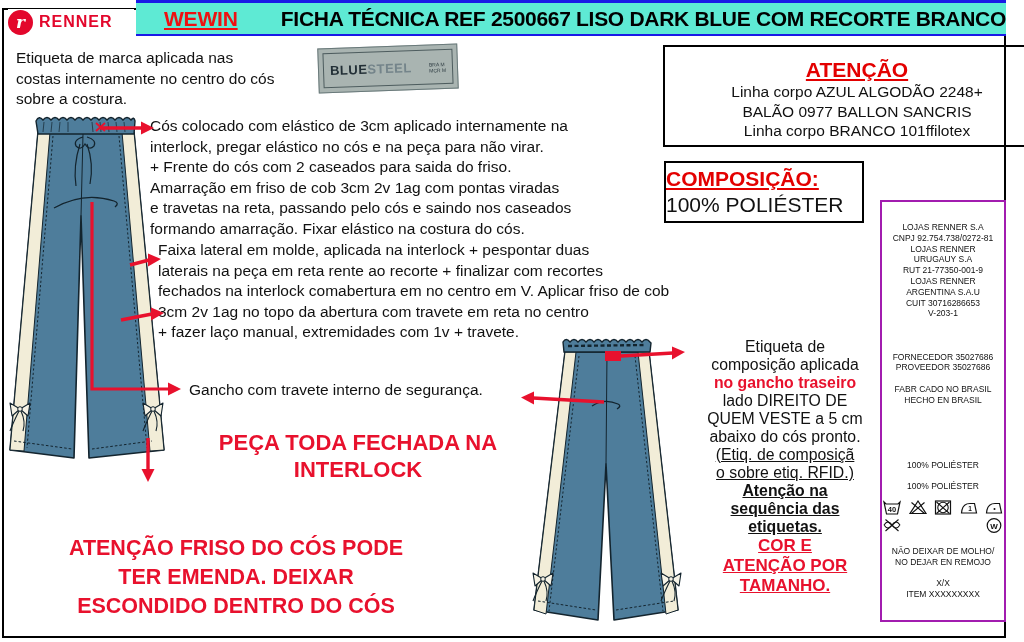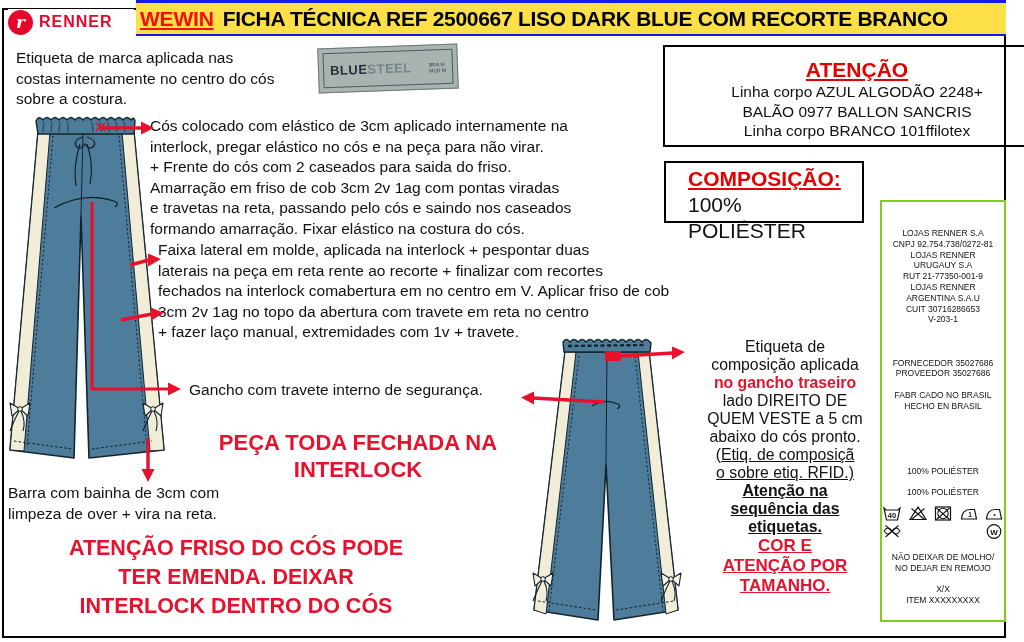--- a/index.html
+++ b/index.html
@@ -1,56 +1,56 @@
 <!DOCTYPE html>
 <html><head>
 <meta charset="utf-8">
 <style>
   html,body{margin:0;padding:0;background:#fff;font-family:"Liberation Sans",sans-serif;}
   .page{position:relative;width:1024px;height:642px;background:#fff;overflow:hidden;}
   .abs{position:absolute;}
   .frame{left:2px;top:8px;width:1004px;height:630px;border:2px solid #000;box-sizing:border-box;}
   
-  .titlebar{left:136px;top:0;width:870px;height:36px;background:#fde047;border-top:3px solid #1a1ae6;border-bottom:2px solid #1a1ae6;box-sizing:border-box;display:flex;align-items:center;padding-left:4px;white-space:nowrap;overflow:hidden;}
+  .titlebar{left:136px;top:0;width:870px;height:36px;background:#5eead4;border-top:3px solid #1a1ae6;border-bottom:2px solid #1a1ae6;box-sizing:border-box;display:flex;align-items:center;padding-left:28px;white-space:nowrap;overflow:hidden;justify-content:space-between;}
   .wewin{color:#ee1111;font-weight:bold;text-decoration:underline;font-size:21px;margin-right:9px;letter-spacing:-0.2px;}
   .ptitle{color:#000;font-weight:bold;font-size:21px;letter-spacing:-0.3px;}
   .logo{left:8px;top:9px;width:126px;height:26px;display:flex;align-items:center;gap:6px;background:#fff;}
   .logo-circle{width:25px;height:25px;background:#e3072c;border-radius:50%;color:#fff;font-family:"DejaVu Serif",serif;font-style:italic;font-weight:bold;font-size:17px;display:flex;align-items:center;justify-content:center;flex:0 0 auto;}
   .brand-text{color:#e3072c;font-size:16px;font-weight:600;letter-spacing:1px;}
   
   .note{font-size:15.5px;line-height:20.5px;white-space:pre-line;color:#111;}
   #note-brand{left:2px;top:48px;width:308px;margin-left:14px;}
   #note-cos{left:150px;top:116px;width:540px;}
   #note-faixa{left:158px;top:240px;width:565px;}
   #note-gancho{left:189px;top:380px;width:340px;white-space:nowrap;}
   #warn-interlock{left:178px;top:417px;width:360px;text-align:center;color:#e8112d;font-weight:bold;font-size:22px;line-height:27px;white-space:pre-line;margin-top:12px;}
   #note-barra{left:8px;top:483px;width:250px;}
   #warn-friso{left:36px;top:534px;width:400px;text-align:center;color:#e8112d;font-weight:bold;font-size:21.5px;line-height:29px;white-space:pre-line;}
   
   #attention-box{left:663px;top:45px;width:388px;height:102px;border:2px solid #000;box-sizing:border-box;text-align:center;padding-top:10px;}
   .attn-title{color:#e30000;font-weight:bold;font-size:21px;text-decoration:underline;line-height:25px;}
   .attn-line{font-size:15.5px;line-height:19.5px;color:#111;}
   
-  #composition-box{left:664px;top:161px;width:200px;height:62px;border:2px solid #000;box-sizing:border-box;padding:3px 22px;}
+  #composition-box{left:664px;top:161px;width:200px;height:62px;border:2px solid #000;box-sizing:border-box;padding:3px 0;}
   .comp-title{color:#e30000;font-weight:bold;font-size:21px;text-decoration:underline;line-height:26px;}
   .comp-value{font-size:21px;color:#111;line-height:26px;}
   
   #comp-note{left:694px;top:338px;width:182px;text-align:center;font-size:15.8px;line-height:18px;color:#111;}
   .cn-line.red{color:#e8112d;}
   .cn-line.bold{font-weight:bold;}
   .cn-line.underline{text-decoration:underline;}
   .cn-line.big{font-size:17px;line-height:20px;}
   
   #brand-tag{left:318px;top:46px;width:140px;height:45px;background:#a9b4b1;border:1px solid #69797a;transform:rotate(-2deg);box-sizing:border-box;padding:4px;}
   .tag-inner{width:100%;height:100%;border:1px solid #4d5c5e;box-sizing:border-box;display:flex;align-items:center;padding:0 6px;}
   .tag-blue{font-weight:bold;color:#222f36;font-size:13px;letter-spacing:0.5px;}
   .tag-steel{color:#74848a;font-size:13px;font-weight:bold;letter-spacing:0.5px;}
   .tag-size{margin-left:auto;display:flex;flex-direction:column;font-size:5px;line-height:6px;color:#2c3a40;text-align:left;}
   
-  #care-label{left:880px;top:200px;width:126px;height:422px;border:2px solid #84cc16;box-sizing:border-box;text-align:center;font-size:8.5px;line-height:10.8px;color:#111;padding-top:26px;overflow:hidden;}
+  #care-label{left:880px;top:200px;width:126px;height:422px;border:2px solid #a21caf;box-sizing:border-box;text-align:center;font-size:8.5px;line-height:10.8px;color:#111;padding-top:20px;overflow:hidden;}
   .care-line{min-height:10.8px;}
   .care-symbols{display:flex;justify-content:space-between;gap:2px;margin-top:6px;}
   .care-symbols.row2{margin-top:0;}
   .care-bottom{margin-top:12px;}
   svg{display:block;}
   .care-symbols svg{display:inline-block;}
   #arrows{pointer-events:none;}
 </style>
 </head>
 <body>
@@ -130,25 +130,23 @@
  e travetas na reta, passando pelo cós e saindo nos caseados
  formando amarração. Fixar elástico na costura do cós.</div>
   <div class="abs note" id="note-faixa">Faixa lateral em molde, aplicada na interlock + pespontar duas
 laterais na peça em reta rente ao recorte + finalizar com recortes
 fechados na interlock comabertura em no centro em V. Aplicar friso de cob
  3cm 2v 1ag no topo da abertura com travete em reta no centro
  + fazer laço manual, extremidades com 1v + travete.</div>
   <div class="abs note" id="note-gancho">Gancho com travete interno de segurança.</div>
   <div class="abs" id="warn-interlock">PEÇA TODA FECHADA NA
 INTERLOCK</div>
-  <div class="abs note" id="note-barra">Barra com bainha de 3cm com
- limpeza de over + vira na reta.</div>
   <div class="abs" id="warn-friso">ATENÇÃO FRISO DO CÓS PODE
 TER EMENDA. DEIXAR
-INTERLOCK DENTRO DO CÓS</div>
+ESCONDIDO DENTRO DO CÓS</div>
 
   <div class="abs" id="attention-box">
     <div class="attn-title">ATENÇÃO</div>
     <div>
         <div class="attn-line">Linha corpo AZUL ALGODÃO 2248+</div>
         <div class="attn-line">BALÃO 0977 BALLON  SANCRIS</div>
         <div class="attn-line">Linha corpo BRANCO 101ffilotex</div>
       </div>
   </div>
 

